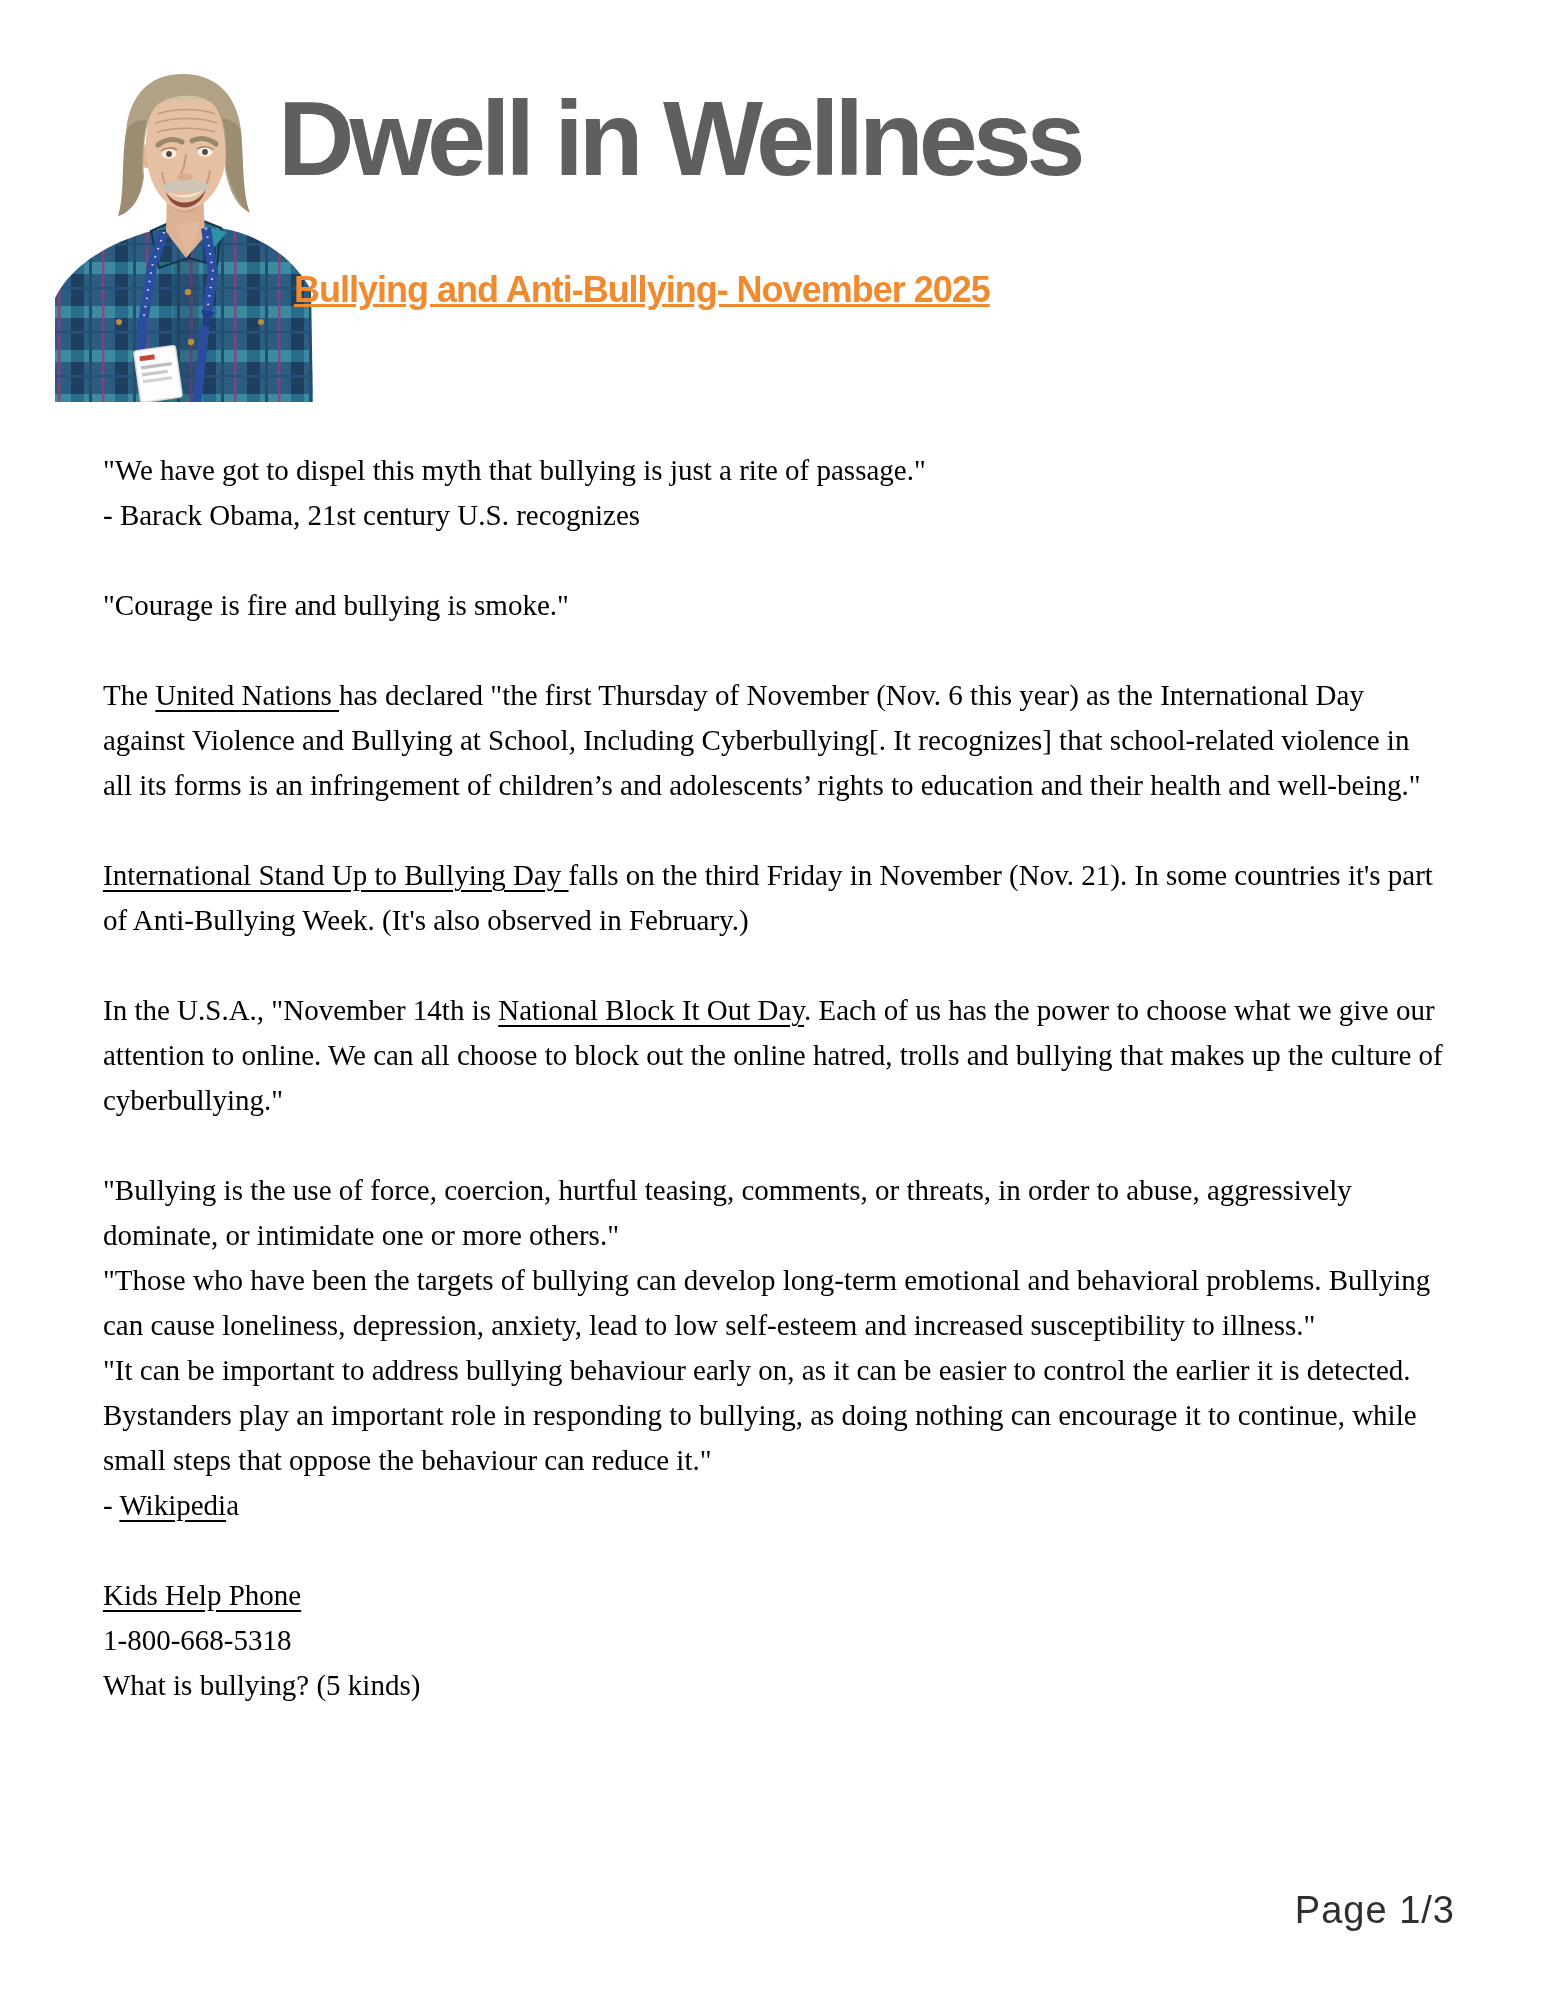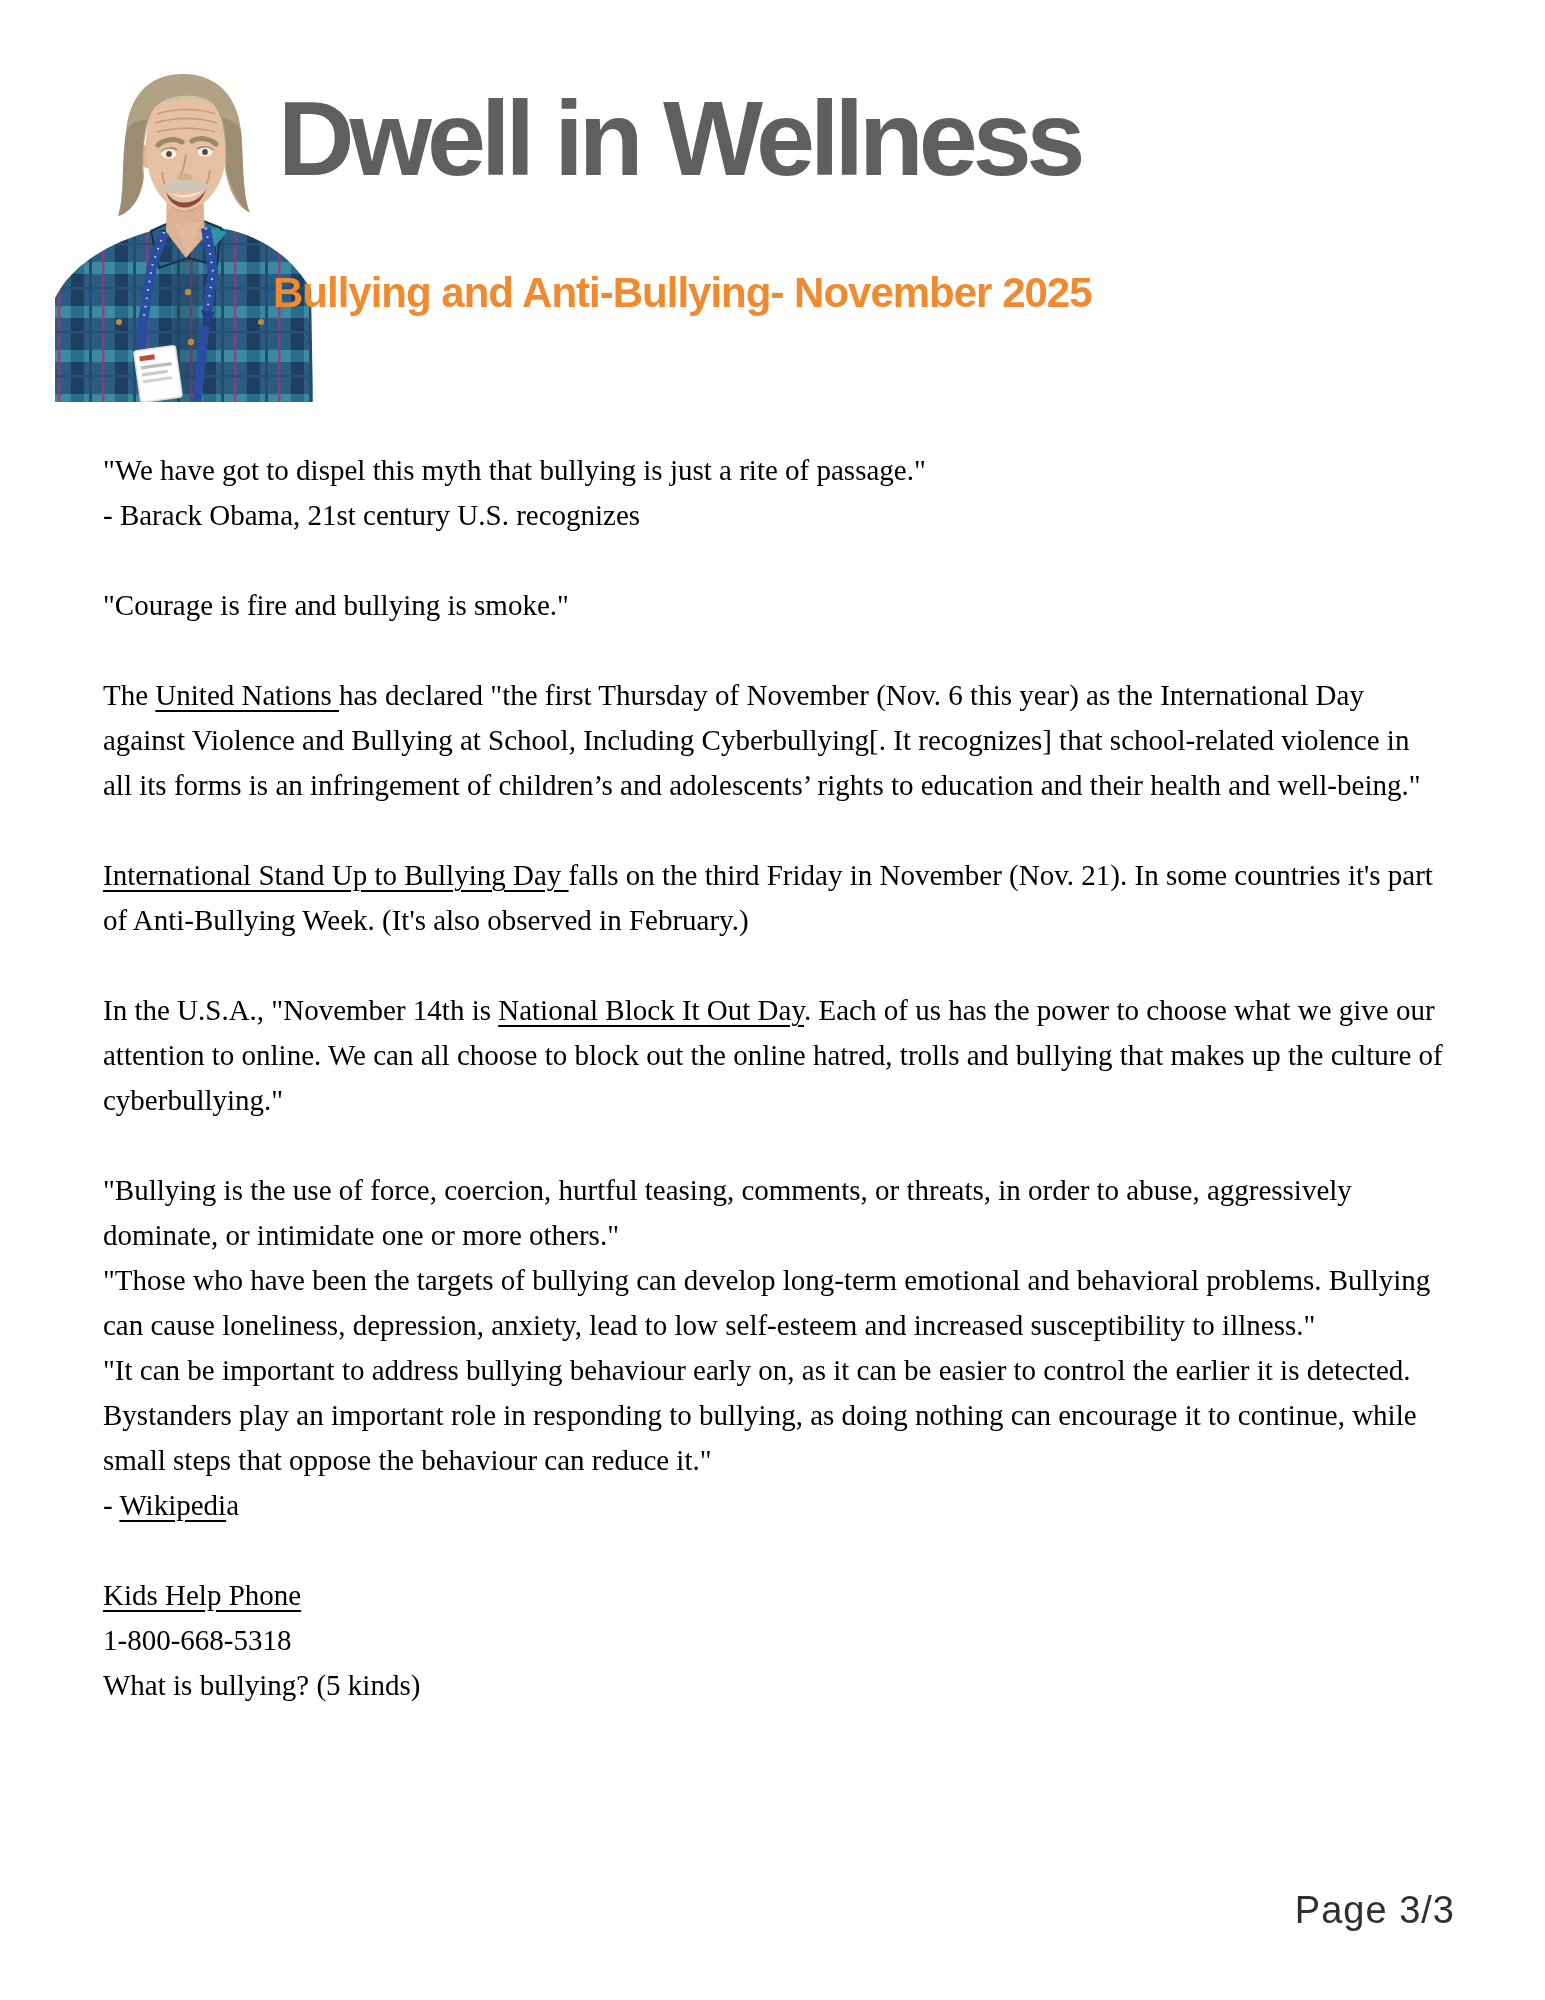--- a/index.html
+++ b/index.html
@@ -21,24 +21,24 @@
     color:var(--title-gray,#5E5F61);
     white-space:nowrap;
   }
   .subtitle{
     position:absolute;left:294px;top:204px;
     font-family:"Liberation Sans", sans-serif;
     font-weight:normal;font-size:35px;letter-spacing:0px;
     color:#1c1c1c;white-space:nowrap;
   }
   .edition{
-    position:absolute;left:273px;top:269px;
+    position:absolute;left:294px;top:269px;
     font-family:"Liberation Sans", sans-serif;
-    font-weight:bold;font-size:42px;letter-spacing:-1px;
-    color:var(--accent-orange,#F08A2E);white-space:nowrap;
+    font-weight:bold;font-size:36px;letter-spacing:-1px;
+    color:var(--accent-orange,#F08A2E);white-space:nowrap;text-decoration:underline;
   }
   
   .body-text{
     position:absolute;left:103px;top:448px;width:1340px;
     font-size:29px;line-height:45px;color:#000;
   }
   .body-text p{margin:0;}
   .body-text p.gap{margin-top:45px;}
   .u{
     text-decoration:underline;
@@ -153,15 +153,15 @@
       <p class="gap"><span>In the U.S.A., "November 14th is </span><span class="u">National Block It Out Day</span><span>. Each of us has the power to choose what we give our attention to online. We can all choose to block out the online hatred, trolls and bullying that makes up the culture of cyberbullying."</span></p>
       <p class="gap"><span>"Bullying is the use of force, coercion, hurtful teasing, comments, or threats, in order to abuse, aggressively dominate, or intimidate one or more others."</span></p>
       <p><span>"Those who have been the targets of bullying can develop long-term emotional and behavioral problems. Bullying can cause loneliness, depression, anxiety, lead to low self-esteem and increased susceptibility to illness."</span></p>
       <p><span>"It can be important to address bullying behaviour early on, as it can be easier to control the earlier it is detected. Bystanders play an important role in responding to bullying, as doing nothing can encourage it to continue, while small steps that oppose the behaviour can reduce it."</span></p>
       <p><span> - </span><span class="u">Wikipedi</span><span>a</span></p>
       <p class="gap"><span class="u">Kids Help Phone</span></p>
       <p><span>1-800-668-5318</span></p>
       <p><span>What is bullying? (5 kinds)</span></p>
     </div>
 
-  <div class="page-number">Page 3/3</div>
+  <div class="page-number">Page 1/3</div>
 
 </div>
 
 </body></html>

